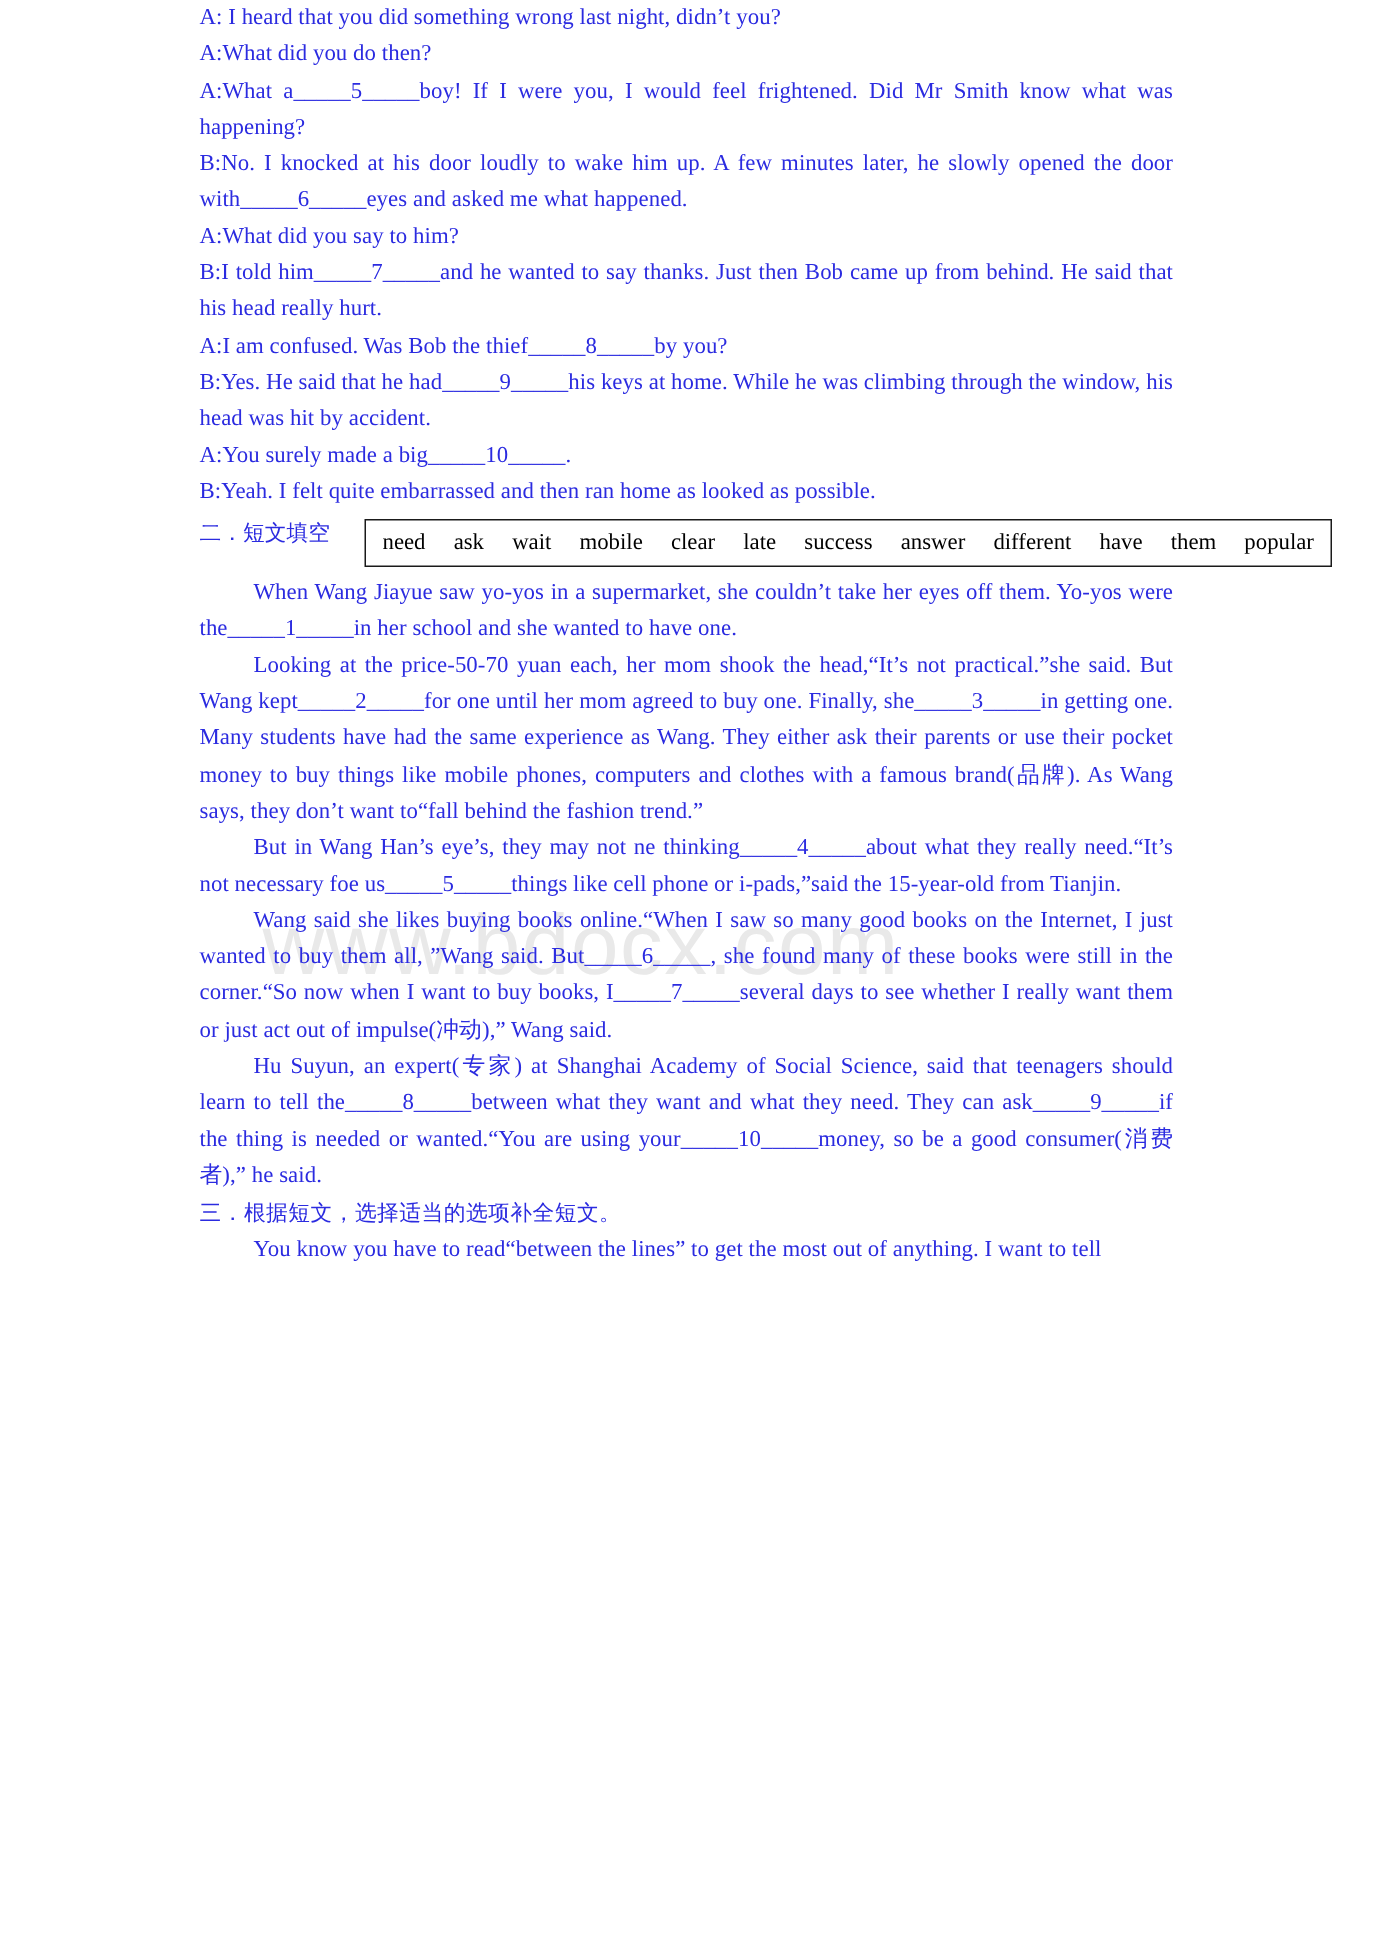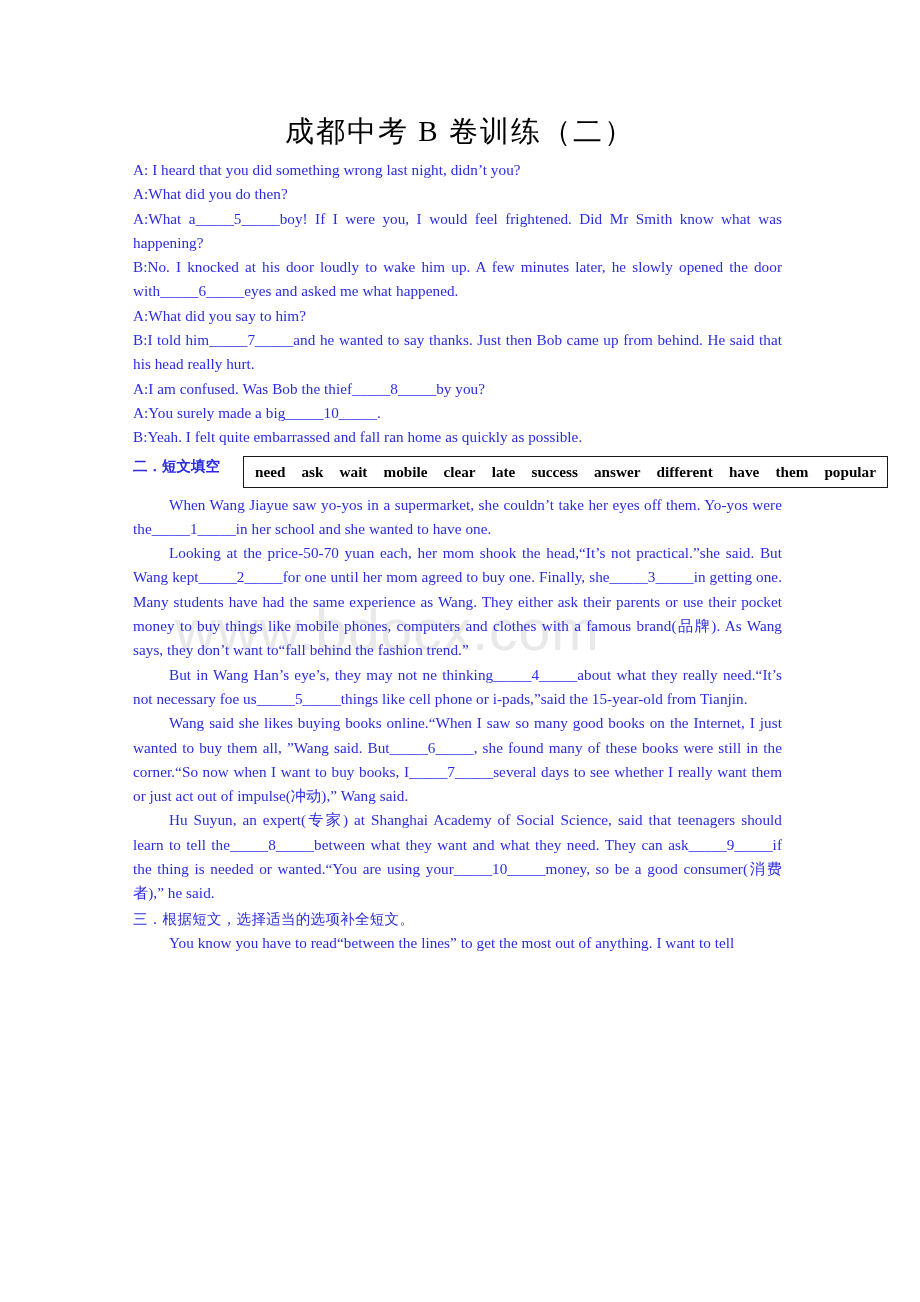--- a/index.html
+++ b/index.html
@@ -78,21 +78,20 @@
   }
   p.ln.nojust {
     text-align: left;
   }
 
   
   .wordbank-row {
     position: relative;
     height: 40px;
     margin-top: 3px;
-    font-weight: bold;
   }
   .wordbank-label {
     position: absolute;
     left: 0;
     top: 3px;
     color: #2b2be0;
     font-size: 14.5px;
     line-height: 21px;
   }
   .wordbank-box {
@@ -115,33 +114,33 @@
     white-space: nowrap;
   }
 </style>
 </head>
 <body>
 
 <div class="watermark">www.bdocx.com</div>
 
 <div class="page">
 
-  <h1 class="doc-title">成都中考 B 卷训练（二）</h1>
 
   <div class="content">
 
     <p class="ln nojust">A: I heard that you did something wrong last night, didn’t you?</p>
     <p class="ln nojust">A:What did you do then?</p>
     <p class="ln">A:What a_____5_____boy! If I were you, I would feel frightened. Did Mr Smith know what was happening?</p>
     <p class="ln">B:No. I knocked at his door loudly to wake him up. A few minutes later, he slowly opened the door with_____6_____eyes and asked me what happened.</p>
     <p class="ln nojust">A:What did you say to him?</p>
     <p class="ln">B:I told him_____7_____and he wanted to say thanks. Just then Bob came up from behind. He said that his head really hurt.</p>
     <p class="ln nojust">A:I am confused. Was Bob the thief_____8_____by you?</p>
+    <p class="ln">B:Yes. He said that he had_____9_____his keys at home. While he was climbing through the window, his head was hit by accident.</p>
     <p class="ln nojust">A:You surely made a big_____10_____.</p>
-    <p class="ln nojust">B:Yeah. I felt quite embarrassed and fall ran home as quickly as possible.</p>
+    <p class="ln nojust">B:Yeah. I felt quite embarrassed and then ran home as looked as possible.</p>
 
     <div class="wordbank-row">
       <div class="wordbank-label">二．短文填空</div>
       <div class="wordbank-box">
         <span class="w">need</span>
         <span class="w">ask</span>
         <span class="w">wait</span>
         <span class="w">mobile</span>
         <span class="w">clear</span>
         <span class="w">late</span>

